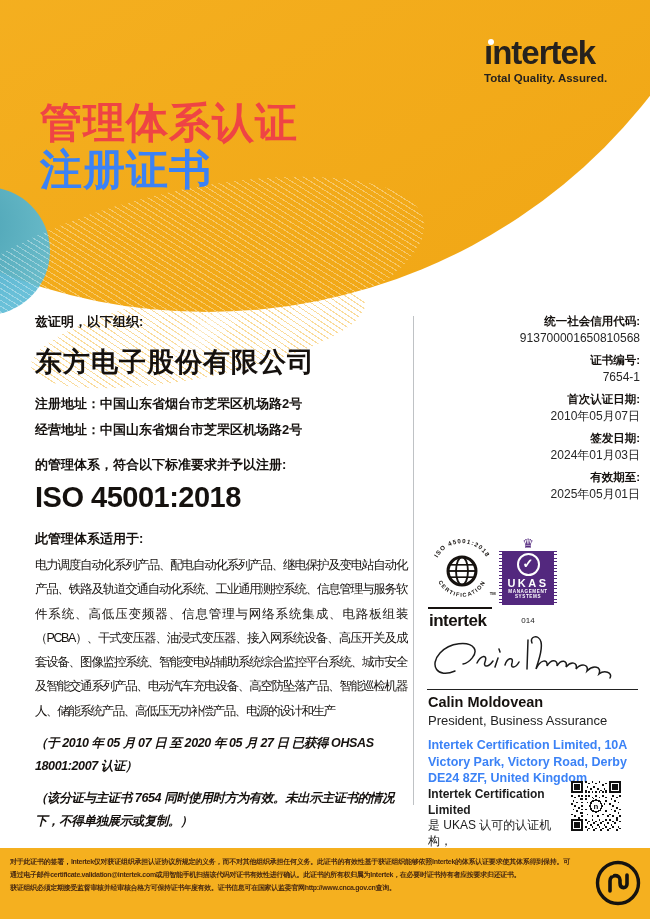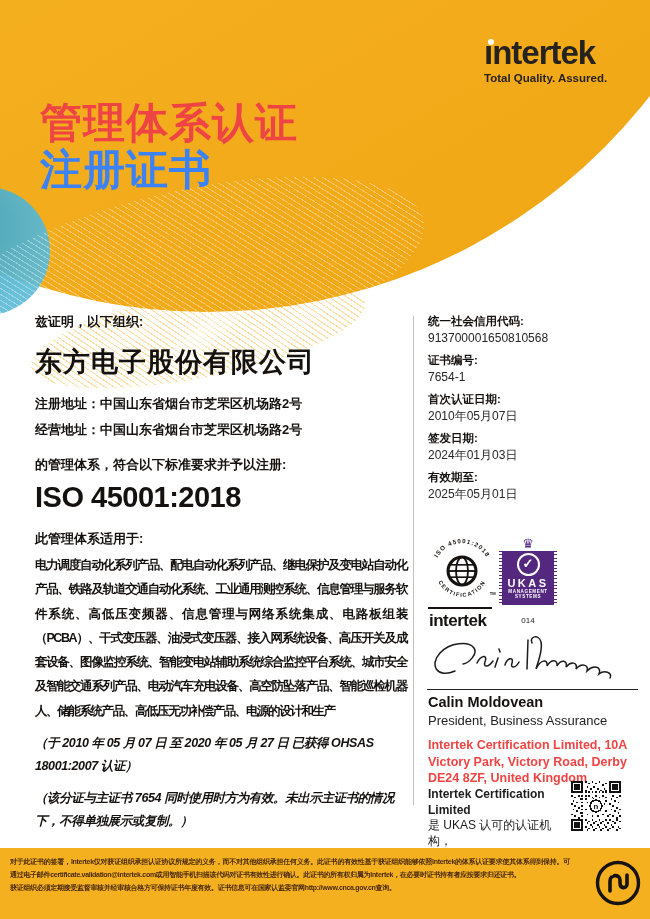--- a/index.html
+++ b/index.html
@@ -26,46 +26,46 @@
   .title2{top:147px;color:#3b82f6;}
   
   .left-col{position:absolute;left:35px;top:313px;width:372px;color:#15110e;}
   .certify{font-size:13px;font-weight:700;}
   .company{font-size:27px;font-weight:900;letter-spacing:1px;margin-top:13px;}
   .addr{font-size:13px;font-weight:700;margin-top:15px;}
   .addr2{margin-top:8px;}
   .sys{font-size:13px;font-weight:700;margin-top:17px;}
   .standard{font-size:29px;font-weight:900;letter-spacing:-0.5px;margin-top:7px;}
   .scope-h{font-size:13px;font-weight:700;margin-top:16px;}
-  .scope{font-size:12.5px;font-weight:700;letter-spacing:-1.4px;line-height:24.3px;margin-top:5px;text-align:justify;}
+  .scope{font-size:12.5px;font-weight:400;letter-spacing:-1.4px;line-height:24.3px;margin-top:5px;text-align:justify;}
   .note{font-size:12.5px;font-weight:600;font-style:italic;line-height:23px;margin-top:9px;letter-spacing:-0.4px;}
   
   .divider{position:absolute;left:413px;top:316px;width:1px;height:489px;background:#bfc2c5;}
   .details{position:absolute;left:428px;top:314px;width:212px;color:#15110e;}
-  .pair{margin-bottom:7px;}
+  .pair{margin-bottom:7px;text-align:right;}
   .dlabel{font-size:11.5px;font-weight:700;line-height:15px;}
   .dvalue{font-size:12px;font-weight:400;line-height:15px;margin-top:2px;color:#262626;}
   .seal-intertek{position:absolute;left:427px;top:539px;width:74px;color:#16120f;}
   .seal-line{width:64px;border-top:2px solid #16120f;margin:0 0 2px 1px;}
   .seal-word{font-size:17px;font-weight:800;letter-spacing:-0.5px;margin-left:2px;}
   .ukas{position:absolute;left:499px;top:538px;width:58px;}
   .ukas-crown{text-align:center;font-size:13px;line-height:12px;color:#53287e;}
   .ukas-flex{display:flex;margin-top:1px;}
   .ukas-tick{width:3px;height:54px;background:repeating-linear-gradient(to bottom,#53287e 0 1px,transparent 1px 3.4px);}
   .ukas-rect{flex:1;height:54px;background:#53287e;display:flex;flex-direction:column;align-items:center;}
   .ukas-circ{width:19px;height:19px;border:2px solid #ffffff;border-radius:50%;margin-top:2px;
              color:#ffffff;font-size:13px;line-height:18px;text-align:center;font-weight:700;}
   .ukas-name{color:#ffffff;font-size:11px;font-weight:800;letter-spacing:2.5px;line-height:12px;margin-top:1px;}
   .ukas-sub{color:#ffffff;font-size:4.6px;font-weight:700;letter-spacing:.6px;line-height:5.4px;}
   .ukas-num{text-align:center;font-size:8px;color:#222;margin-top:11px;}
   .sig-svg{position:absolute;left:425px;top:633px;}
   .sig-rule{position:absolute;left:427px;top:689px;width:211px;border-top:1.6px solid #222;}
   .sig-name{position:absolute;left:428px;top:694px;font-size:14.5px;font-weight:800;color:#15110e;}
   .sig-title{position:absolute;left:428px;top:713px;font-size:13px;font-weight:500;color:#222;}
-  .cert-address{position:absolute;left:428px;top:737px;width:218px;font-size:12.5px;font-weight:600;line-height:16.5px;color:#ef4444;}
+  .cert-address{position:absolute;left:428px;top:737px;width:218px;font-size:12.5px;font-weight:600;line-height:16.5px;color:#3b82f6;}
   .accred{position:absolute;left:428px;top:787px;width:145px;font-size:12px;line-height:15.5px;color:#1c1c1c;}
   .accred-l1{font-weight:700;}
   .qr{position:absolute;left:571px;top:781px;width:50px;height:50px;}
   
   .footer{position:absolute;left:0;top:848px;width:650px;height:71px;background:#f5b01f;
           color:#4a2a10;box-sizing:border-box;padding:8px 80px 0 10px;}
   .f-p{font-size:7px;font-weight:700;line-height:12.5px;letter-spacing:-0.3px;text-align:justify;}
   .f-p2{margin-top:1px;}
   .footer-logo{position:absolute;right:7px;top:858px;width:50px;height:50px;}
 </style>

